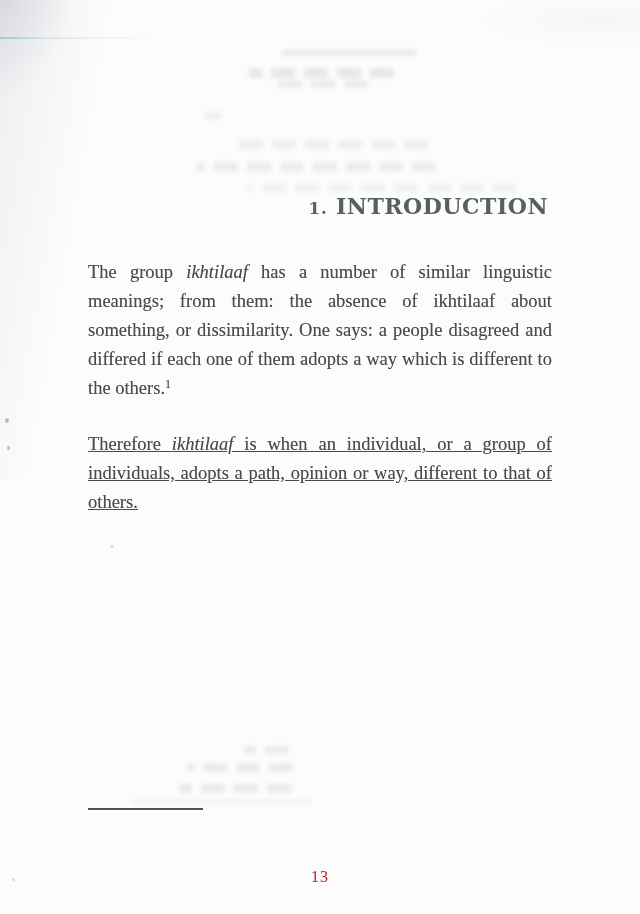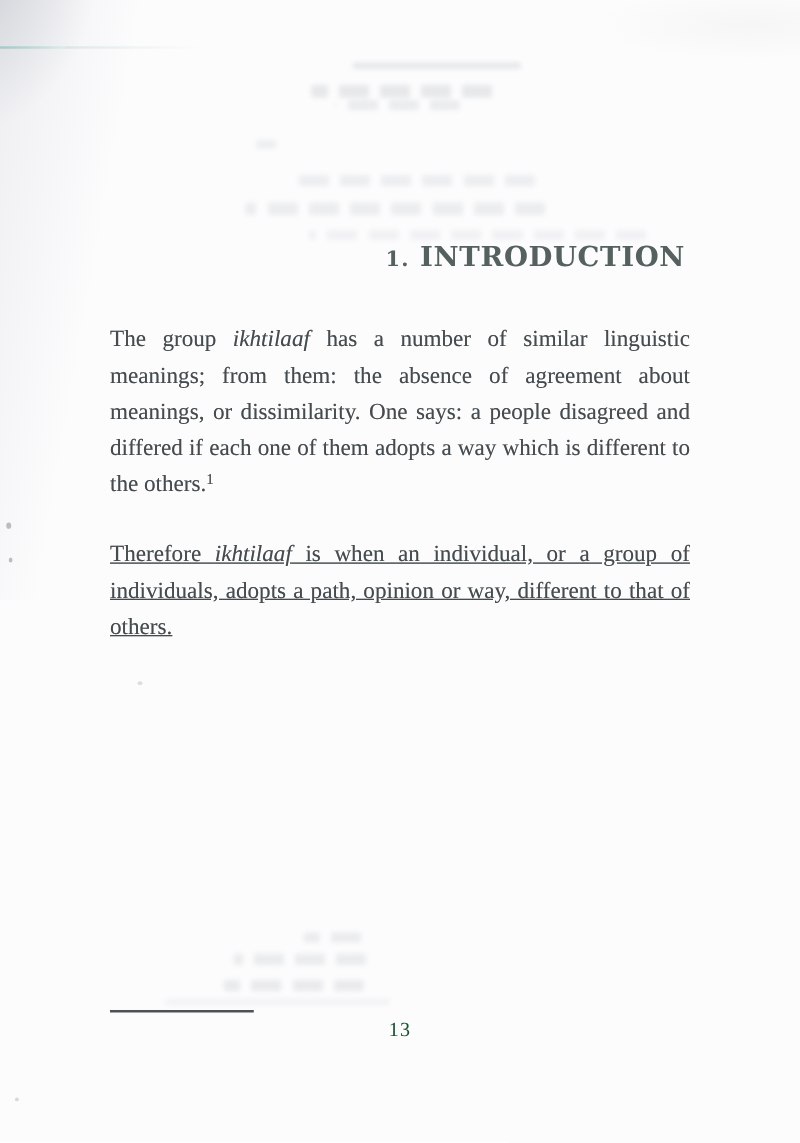--- a/index.html
+++ b/index.html
@@ -113,25 +113,25 @@
     line-height: 21px;
     color: #40464a;
     text-shadow: 0 0 0.4px rgba(64,70,74,0.4);
   }
   .footnote i { font-style: italic; }
 
   
   .pagenum {
     position: absolute;
     left: 0; right: 0;
-    top: 816px;
+    top: 868px;
     text-align: center;
     font-size: 16px;
     letter-spacing: 1px;
-    color: #14532d;
+    color: #b91c1c;
   }
 </style>
 </head>
 <body>
 
 <div class="page">
 
   <div class="corner-shade"></div>
   <div class="scanline"></div>
   <div class="scanline-ext"></div>
@@ -150,21 +150,21 @@
   <div class="bt" style="left:247px; top:184px; width:270px; height:8px; opacity:0.08;"></div>
   <div class="bt" style="left:243px; top:746px; width:46px; height:8px; opacity:0.12;"></div>
   <div class="bt" style="left:187px; top:763px; width:106px; height:9px; opacity:0.12;"></div>
   <div class="bt" style="left:179px; top:784px; width:112px; height:9px; opacity:0.13;"></div>
   <div class="bt solid" style="left:132px; top:799px; width:180px; height:5px; opacity:0.07;"></div>
 
   <h1 class="heading"><span class="num">1.</span>
     <span>INTRODUCTION</span></h1>
 
   <div class="textblock">
-    <p><span>The group </span><i>ikhtilaaf</i><span> has a number of similar linguistic meanings; from them: the absence of agreement about meanings, or dissimilarity. One says: a people disagreed and differed if each one of them adopts a way which is different to the others.</span><sup class="fnref">1</sup></p>
+    <p><span>The group </span><i>ikhtilaaf</i><span> has a number of similar linguistic meanings; from them: the absence of ikhtilaaf about something, or dissimilarity. One says: a people disagreed and differed if each one of them adopts a way which is different to the others.</span><sup class="fnref">1</sup></p>
     <p><span>Therefore </span><i>ikhtilaaf</i><span> is when an individual, or a group of individuals, adopts a path, opinion or way, different to that of others.</span></p>
   </div>
 
   <div class="footnote-rule"></div>
 
   <div class="pagenum">13</div>
 
 </div>
 
 </body></html>

